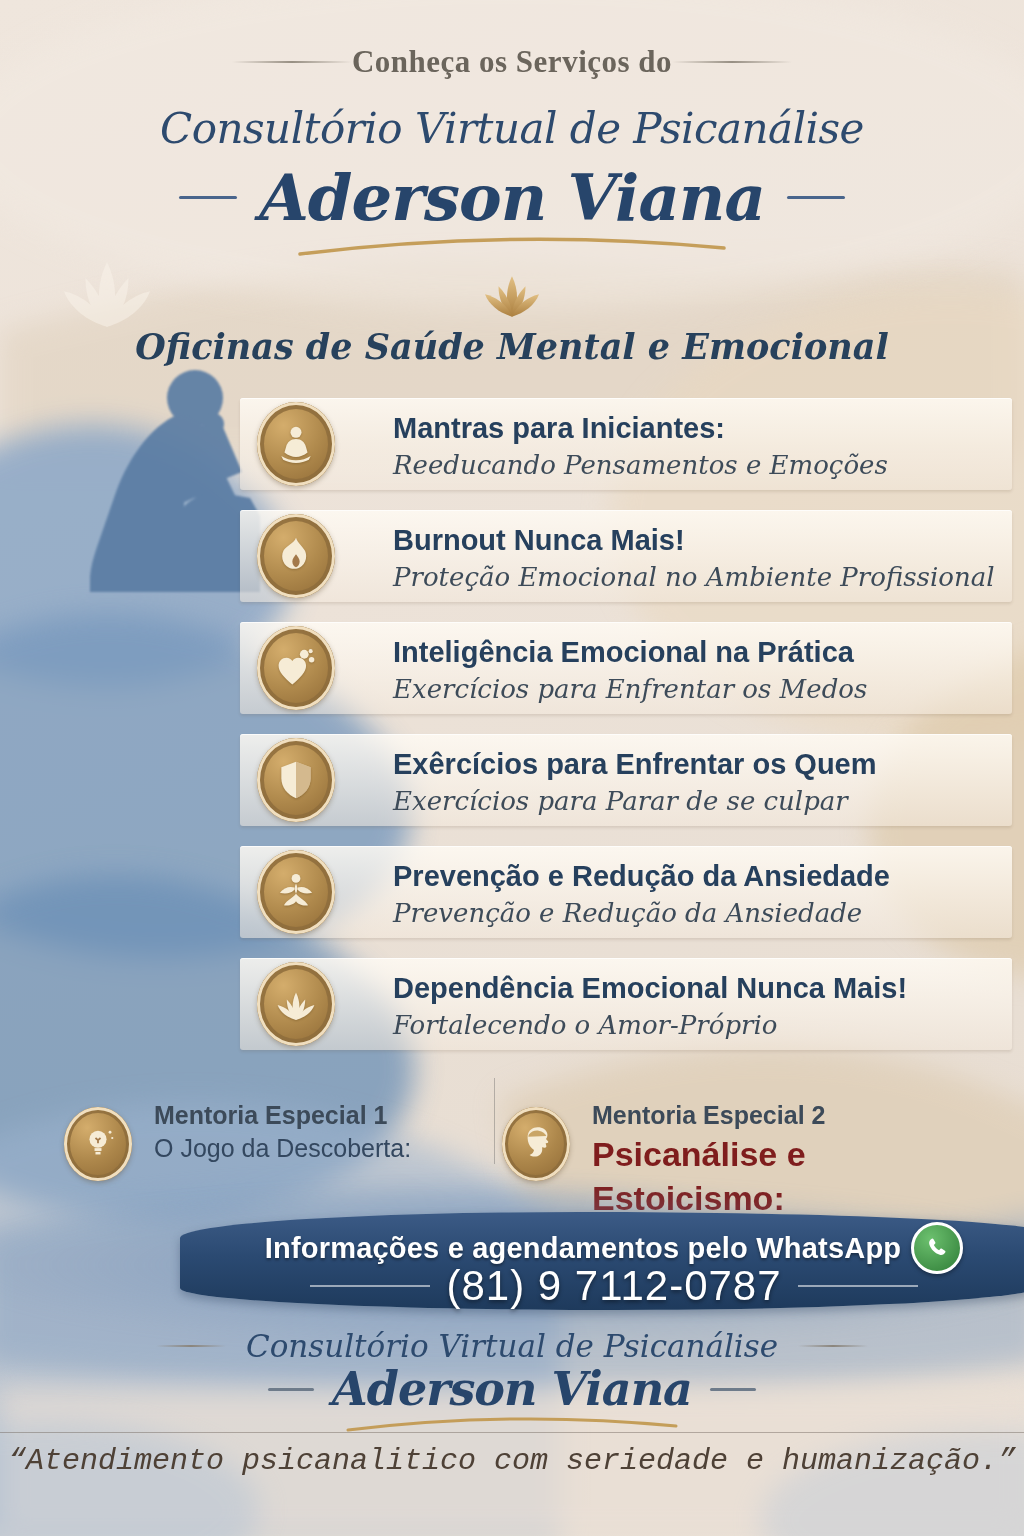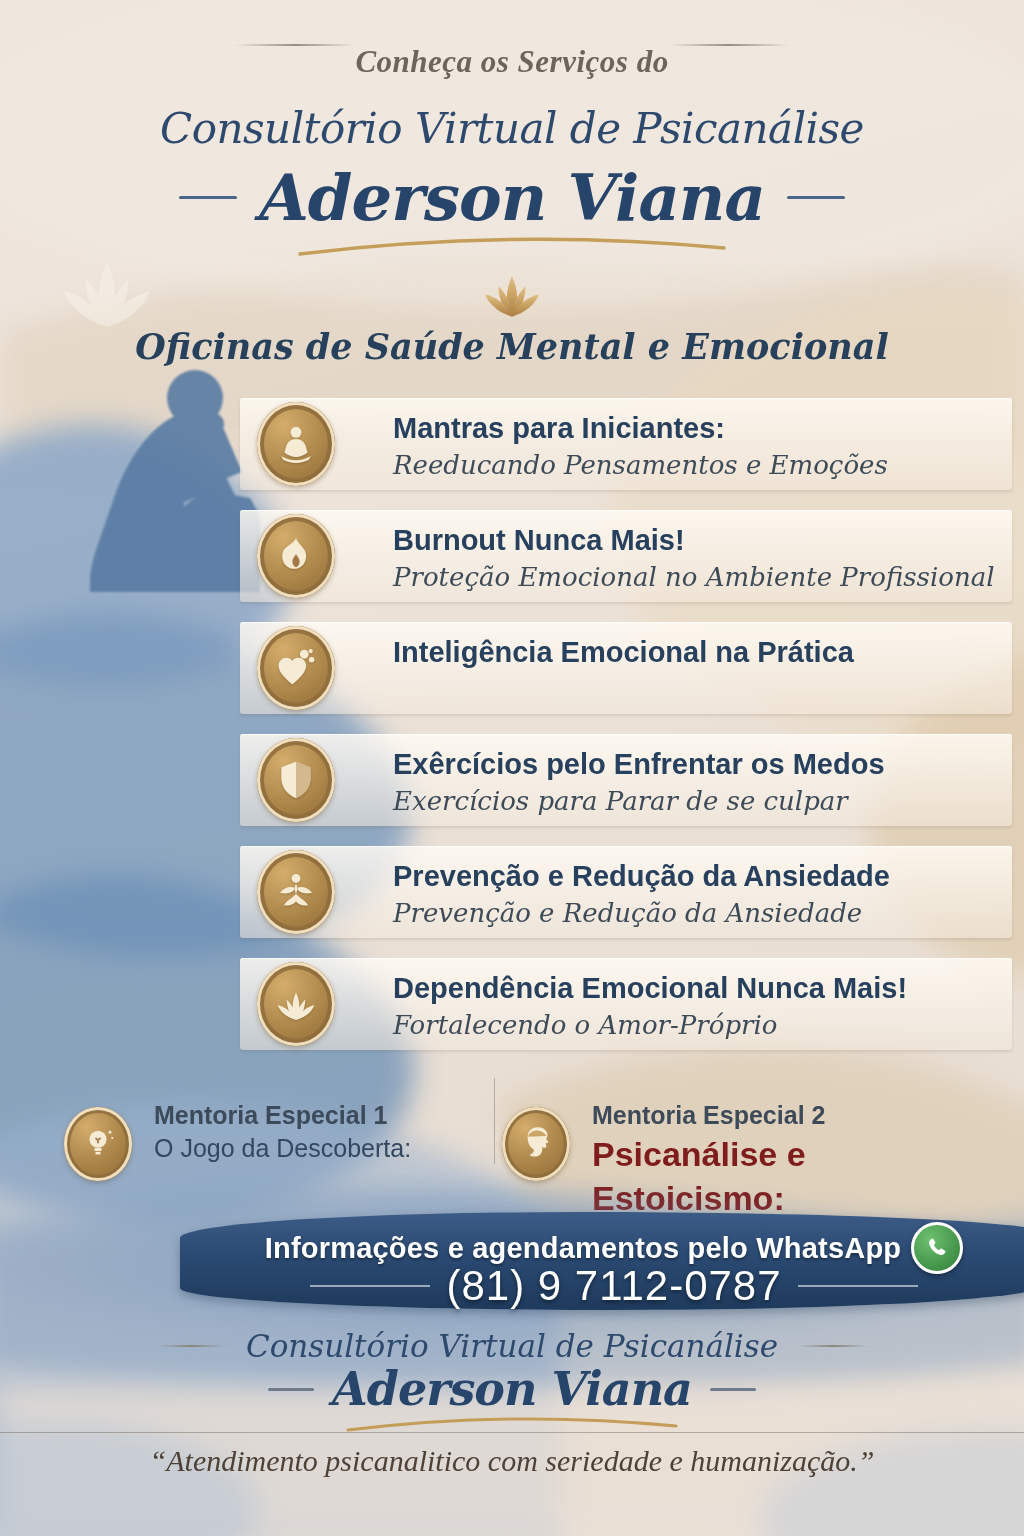--- a/index.html
+++ b/index.html
@@ -2,21 +2,21 @@
 <html><head>
 <meta charset="utf-8">
 <style>
   html,body{margin:0;padding:0;}
   body{width:1024px;height:1536px;position:relative;overflow:hidden;
        background:linear-gradient(165deg,#efe6dd 0%,#ece2d8 38%,#e8ded3 70%,#eae0d6 100%);
        font-family:"Liberation Sans",sans-serif;}
   svg.bg{position:absolute;inset:0;width:1024px;height:1536px;}
 
   
-  .kicker{position:absolute;top:44px;left:0;width:1024px;display:flex;justify-content:center;font-style:italic;}
+  .kicker{position:absolute;top:44px;left:0;width:1024px;display:flex;align-items:center;justify-content:center;}
   .kicker-text{font-family:"Liberation Serif",serif;font-size:31px;font-weight:600;color:#6b655c;letter-spacing:.5px;}
   .kline{height:2px;width:120px;background:linear-gradient(90deg,rgba(150,143,132,0),#978f83,rgba(150,143,132,0));}
   .main-title{position:absolute;top:104px;left:0;width:1024px;text-align:center;
       font-family:"DejaVu Serif",serif;font-style:italic;font-size:42px;color:#2d4a6e;letter-spacing:-.5px;}
   .name-row{position:absolute;top:160px;left:0;width:1024px;display:flex;align-items:center;justify-content:center;gap:22px;}
   .script-name{font-family:"DejaVu Serif",serif;font-style:italic;font-weight:bold;font-size:64px;color:#27456b;letter-spacing:-1px;}
   .ndash{width:58px;height:3px;border-radius:2px;background:#49658c;}
   .gold-arc{position:absolute;left:50%;transform:translateX(-50%);}
   .arc1{top:234px;}
   .lotus-gold{position:absolute;top:266px;left:50%;transform:translateX(-50%);}
@@ -73,21 +73,21 @@
   
   .footer-title-row{position:absolute;top:1328px;left:0;width:1024px;display:flex;align-items:center;justify-content:center;gap:20px;}
   .footer-title{font-family:"DejaVu Serif",serif;font-style:italic;font-size:31px;color:#2d4a6e;}
   .fline{height:2px;width:70px;background:linear-gradient(90deg,rgba(130,125,118,0),#8b857c,rgba(130,125,118,0));}
   .footer-name-row{position:absolute;top:1362px;left:0;width:1024px;display:flex;align-items:center;justify-content:center;gap:18px;}
   .footer-name{font-family:"DejaVu Serif",serif;font-style:italic;font-weight:bold;font-size:46px;color:#27456b;letter-spacing:-1px;}
   .fdash{width:46px;height:3px;border-radius:2px;background:#6e7b8a;}
   .arc2{top:1414px;}
   .rule{position:absolute;top:1432px;left:0;width:1024px;height:1px;background:rgba(110,100,90,.45);}
   .quote{position:absolute;top:1444px;left:0;width:1024px;text-align:center;
-      font-family:Liberation Serif, serif;font-style:italic;font-size:30px;color:#4e4136;}
+      font-family:Liberation Mono, monospace;font-style:italic;font-size:30px;color:#4e4136;}
 
   .watermark-lotus{position:absolute;left:52px;top:246px;opacity:.55;}
   .thinker{position:absolute;left:62px;top:362px;filter:blur(1.2px);opacity:.92;}
 </style>
 </head>
 <body>
 
 <svg class="bg" viewBox="0 0 1024 1536" preserveAspectRatio="none">
   <defs>
     <filter id="soft" x="-30%" y="-30%" width="160%" height="160%">
@@ -201,32 +201,33 @@
   <div class="coin">
     <svg width="44" height="44" viewBox="0 0 24 24" fill="#f6ecd6">
       <path d="M10,21 C5.5,17.2 2.5,14.2 2.5,10.8 C2.5,8.3 4.4,6.4 6.8,6.4 C8.2,6.4 9.5,7.1 10,8.2 C10.5,7.1 11.8,6.4 13.2,6.4 C15.6,6.4 17.5,8.3 17.5,10.8 C17.5,14.2 14.5,17.2 10,21 z"></path>
       <circle cx="16.5" cy="4.5" r="2.4"></circle>
       <circle cx="20.5" cy="7.5" r="1.5"></circle>
       <circle cx="20" cy="2.8" r="1.1"></circle>
     </svg>
   </div>
   <div class="service-text">
     <div class="service-title">Inteligência Emocional na Prática</div>
+    <div class="service-subtitle">Exercícios para Enfrentar os Medos</div>
   </div>
 </div>
 
 <div class="service-row r4">
   <div class="coin">
     <svg width="44" height="44" viewBox="0 0 24 24">
       <path fill="#f6ecd6" d="M12,2 L20,5 V11 C20,16 16.6,20 12,22 C7.4,20 4,16 4,11 V5 Z"></path>
       <path fill="#b89054" d="M12,2 L20,5 V11 C20,16 16.6,20 12,22 Z" opacity=".55"></path>
     </svg>
   </div>
   <div class="service-text">
-    <div class="service-title">Exêrcícios pelo Enfrentar os Medos</div>
+    <div class="service-title">Exêrcícios para Enfrentar os Quem</div>
     <div class="service-subtitle">Exercícios para Parar de se culpar</div>
   </div>
 </div>
 
 <div class="service-row r5">
   <div class="coin">
     <svg width="44" height="44" viewBox="0 0 24 24" fill="#f6ecd6">
       <circle cx="12" cy="4.6" r="2.4"></circle>
       <path d="M12,7.4 c-0.9,1.8 -0.9,3.8 0,5.6 c0.9,-1.8 0.9,-3.8 0,-5.6 z"></path>
       <path d="M11.2,9.6 C8.4,8.8 5.4,9.6 3.2,12.4 C6.4,13.4 9.4,12.6 11.2,10.8 Z"></path>

